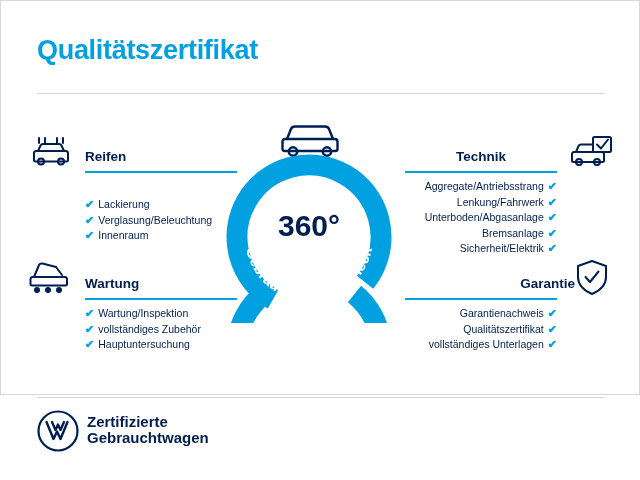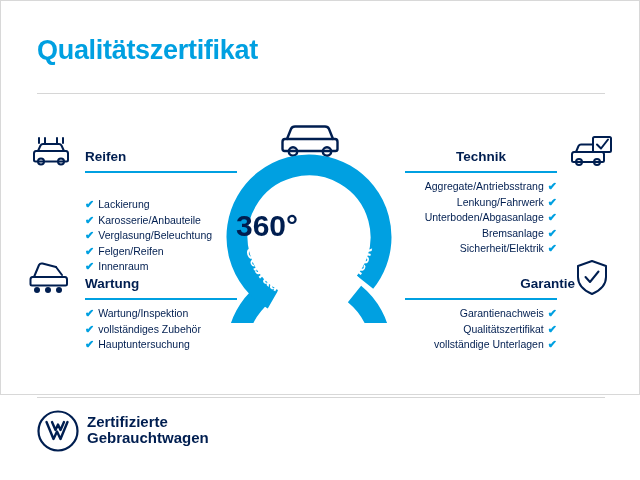--- a/index.html
+++ b/index.html
@@ -86,23 +86,24 @@
     height: 172px;
   }
   .ring {
     position: absolute;
     left: 0; top: 0;
     width: 172px;
     height: 172px;
   }
   .deg {
     position: absolute;
-    left: 13px;
+    left: 0;
     top: 58px;
     width: 172px;
+    text-align: center;
     font-size: 30px;
     font-weight: bold;
     color: #001e50;
   }
 
   
   .topcar {
     position: absolute;
     left: 278px;
     top: 118px;
@@ -185,23 +186,21 @@
         <path d="M5 16 L35 16 Q37 16 37 18.5 L37 25 Q37 26.5 35.3 26.5 L4.7 26.5 Q3 26.5 3 25 L3 18.5 Q3 16 5 16 Z"></path>
         <circle cx="10" cy="26.5" r="3"></circle>
         <circle cx="30" cy="26.5" r="3"></circle>
       </g>
     </svg>
   </div>
   <div class="sec-head" style="left:84px; top:148px;">Reifen</div>
   <div class="sec-rule" style="left:84px; top:170px; width:152px;"></div>
   <div class="list left" style="left:84px; top:178px;margin-top:18px;">
     <div class="row"><span class="check">✔</span><span>Lackierung</span></div>
-    <div class="row"><span class="check">✔</span><span>Karosserie/Anbauteile</span></div>
     <div class="row"><span class="check">✔</span><span>Verglasung/Beleuchtung</span></div>
-    <div class="row"><span class="check">✔</span><span>Felgen/Reifen</span></div>
     <div class="row"><span class="check">✔</span><span>Innenraum</span></div>
   </div>
 
   <div class="icon" style="left:570px; top:134px;">
     <svg width="42" height="34" viewBox="0 0 42 34">
       <g fill="none" stroke="#001e50" stroke-width="2" stroke-linecap="round" stroke-linejoin="round">
         <path d="M5 17 L7.5 11 Q8.3 9.5 10 9.5 L24 9.5 Q25.7 9.5 26.5 11 L29 17"></path>
         <path d="M3 17 L31 17 Q33 17 33 19.5 L33 25.5 Q33 27 31.3 27 L2.7 27 Q1 27 1 25.5 L1 19.5 Q1 17 3 17 Z"></path>
         <circle cx="8" cy="27" r="3"></circle>
         <circle cx="26" cy="27" r="3"></circle>
@@ -246,21 +245,21 @@
         <path d="M17 2 L31 7 L31 18 Q31 29 17 35 Q3 29 3 18 L3 7 Z"></path>
         <path d="M10.5 18 L15 23 L23.5 12.5"></path>
       </g>
     </svg>
   </div>
   <div class="sec-head" style="left:422px; top:275px; width:152px; text-align:right;">Garantie</div>
   <div class="sec-rule" style="left:404px; top:297px; width:152px;"></div>
   <div class="list right" style="left:306px; top:305px; width:250px;">
     <div class="row"><span>Garantienachweis</span><span class="check">✔</span></div>
     <div class="row"><span>Qualitätszertifikat</span><span class="check">✔</span></div>
-    <div class="row"><span>vollständige Unterlagen</span><span class="check">✔</span></div>
+    <div class="row"><span>vollständiges Unterlagen</span><span class="check">✔</span></div>
   </div>
 
   <div class="footer-rule"></div>
   <div class="vw-logo">
     <svg width="42" height="42" viewBox="0 0 42 42">
       <circle cx="21" cy="21" r="19.5" fill="none" stroke="#001e50" stroke-width="2.2"></circle>
       <g fill="none" stroke="#001e50" stroke-width="2.4" stroke-linejoin="round" stroke-linecap="round">
         <path d="M9.5 12 L16.5 29 L20 21.5 L23.5 29 L30.5 12"></path>
         <path d="M15 12 L18.5 20 L21 14.5 L23.5 20 L27 12"></path>
       </g>

